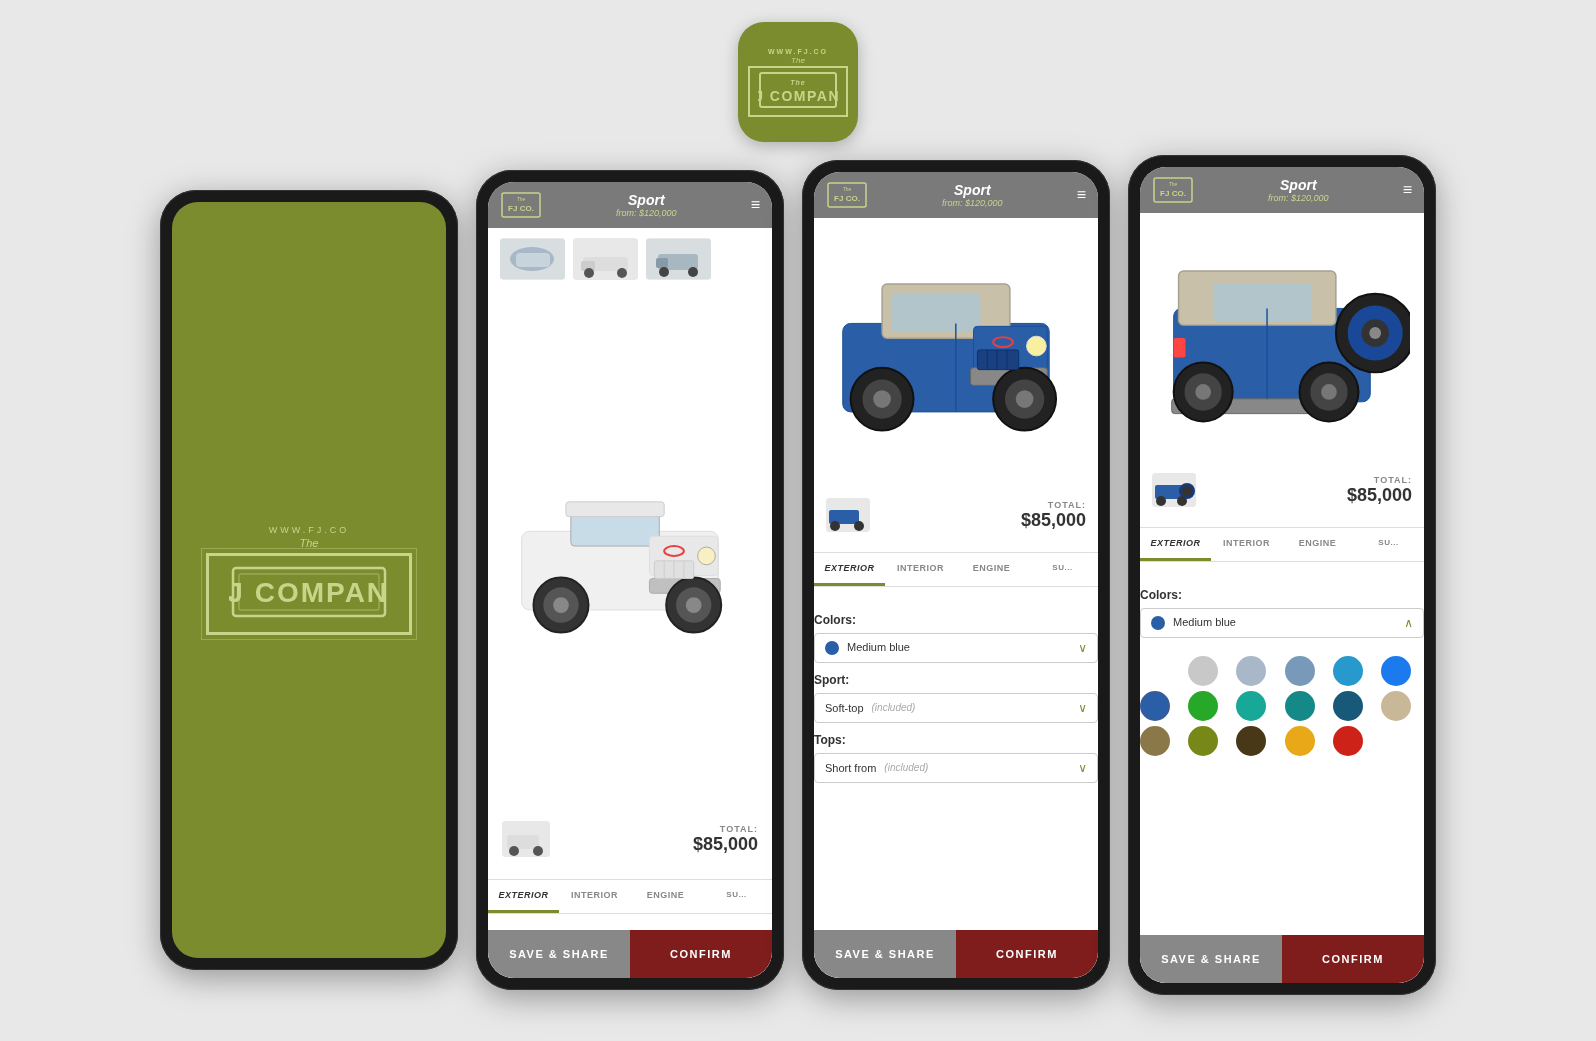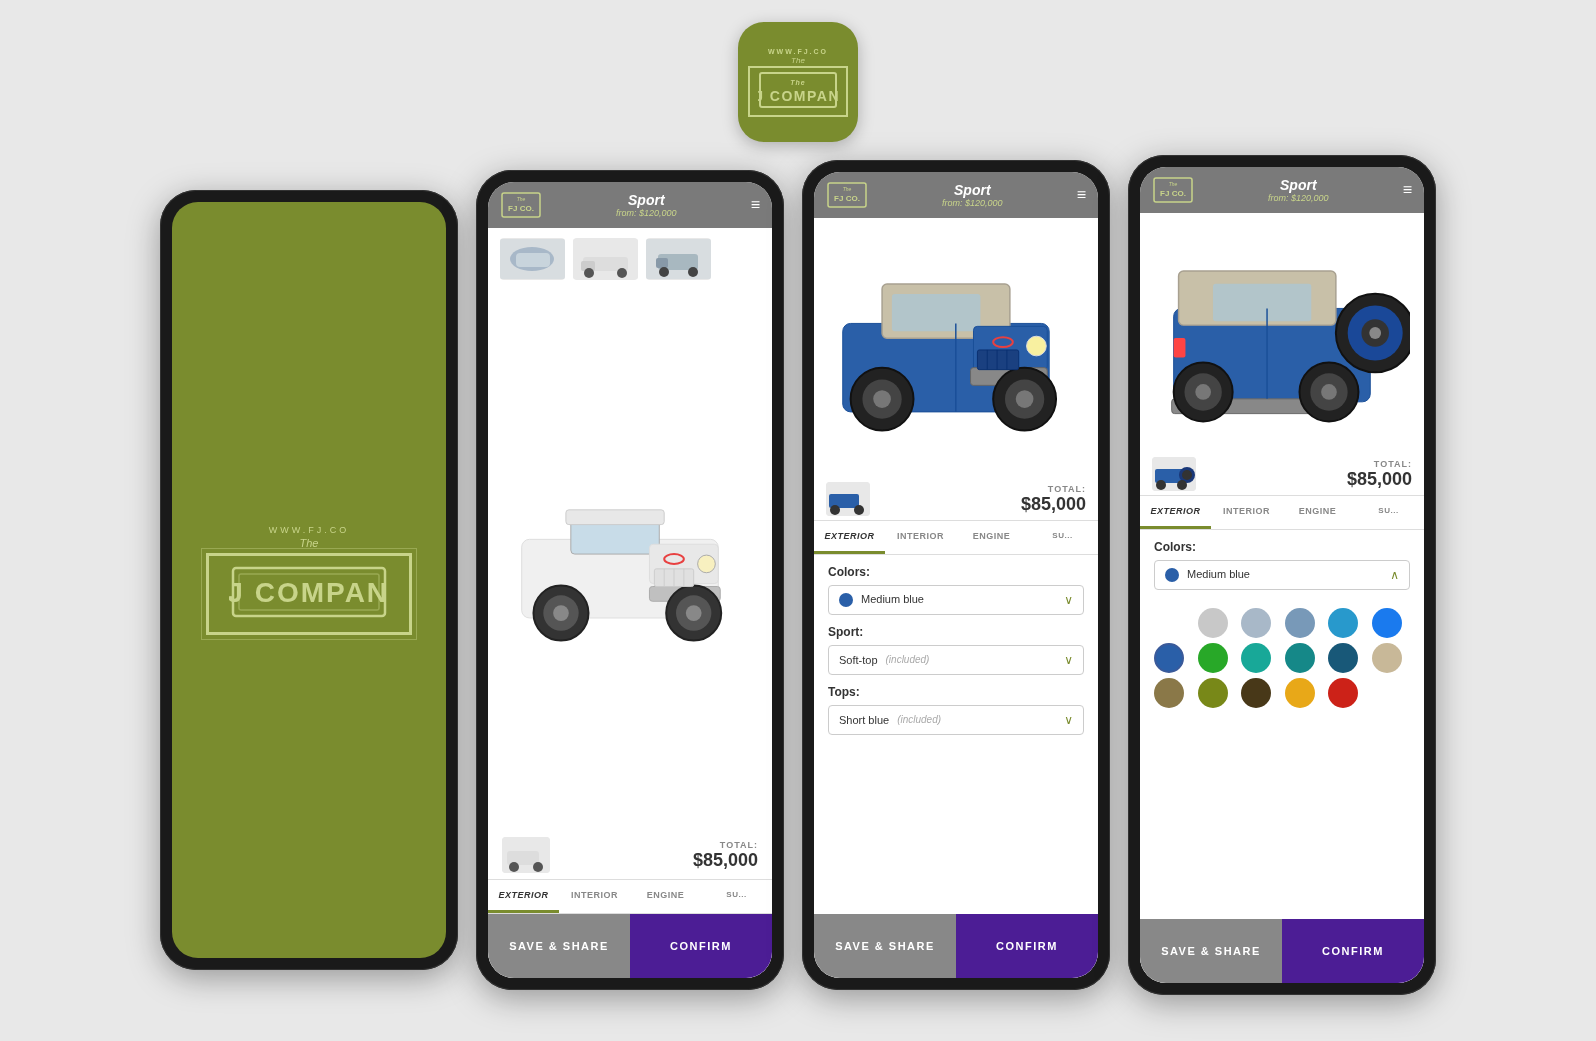--- a/index.html
+++ b/index.html
@@ -212,20 +212,21 @@
       color: white;
       font-size: 16px;
       cursor: pointer;
     }
 
     .app-screen-content {
       display: flex;
       flex-direction: column;
       height: calc(100% - 46px);
       background: white;
+      gap: 16px;
     }
 
     
     .thumb-row {
       display: flex;
       gap: 8px;
       padding: 10px 12px 6px;
       background: white;
       flex-shrink: 0;
     }
@@ -304,21 +305,21 @@
     }
 
     .tab-item.active {
       color: #333;
       border-bottom: 3px solid #7a8c2e;
       font-style: italic;
     }
 
     
     .config-section {
-      padding: 10px 14px;
+      padding: 10px 0;
       background: white;
       flex: 1;
       overflow: hidden;
     }
 
     .config-label {
       font-size: 12px;
       font-weight: 700;
       color: #333;
       margin-bottom: 6px;
@@ -380,40 +381,40 @@
 
     .color-swatch.selected {
       border: 2.5px solid #3a5a9a;
       outline: 2px solid white;
       outline-offset: 1px;
     }
 
     
     .action-bar {
       display: flex;
-      height: 64px;
+      height: 48px;
       flex-shrink: 0;
     }
 
     .action-save {
       flex: 1;
       background: #888;
       color: white;
       display: flex;
       align-items: center;
       justify-content: center;
       font-size: 11px;
       font-weight: 700;
       letter-spacing: 1.5px;
       cursor: pointer;
     }
 
     .action-confirm {
       flex: 1;
-      background: #4c1d95;
+      background: #7f1d1d;
       color: white;
       display: flex;
       align-items: center;
       justify-content: center;
       font-size: 11px;
       font-weight: 700;
       letter-spacing: 1.5px;
       cursor: pointer;
     }
   </style>
@@ -664,21 +665,21 @@
               <div class="config-dropdown-left">
                 <span>Soft-top</span>
                 <span class="dropdown-note">(included)</span>
               </div>
               <span class="chevron-down">∨</span>
             </div>
 
             <div class="config-label">Tops:</div>
             <div class="config-dropdown">
               <div class="config-dropdown-left">
-                <span>Short blue</span>
+                <span>Short from</span>
                 <span class="dropdown-note">(included)</span>
               </div>
               <span class="chevron-down">∨</span>
             </div>
           </div>
 
           <div class="action-bar">
             <div class="action-save">SAVE &amp; SHARE</div>
             <div class="action-confirm">CONFIRM</div>
           </div>

